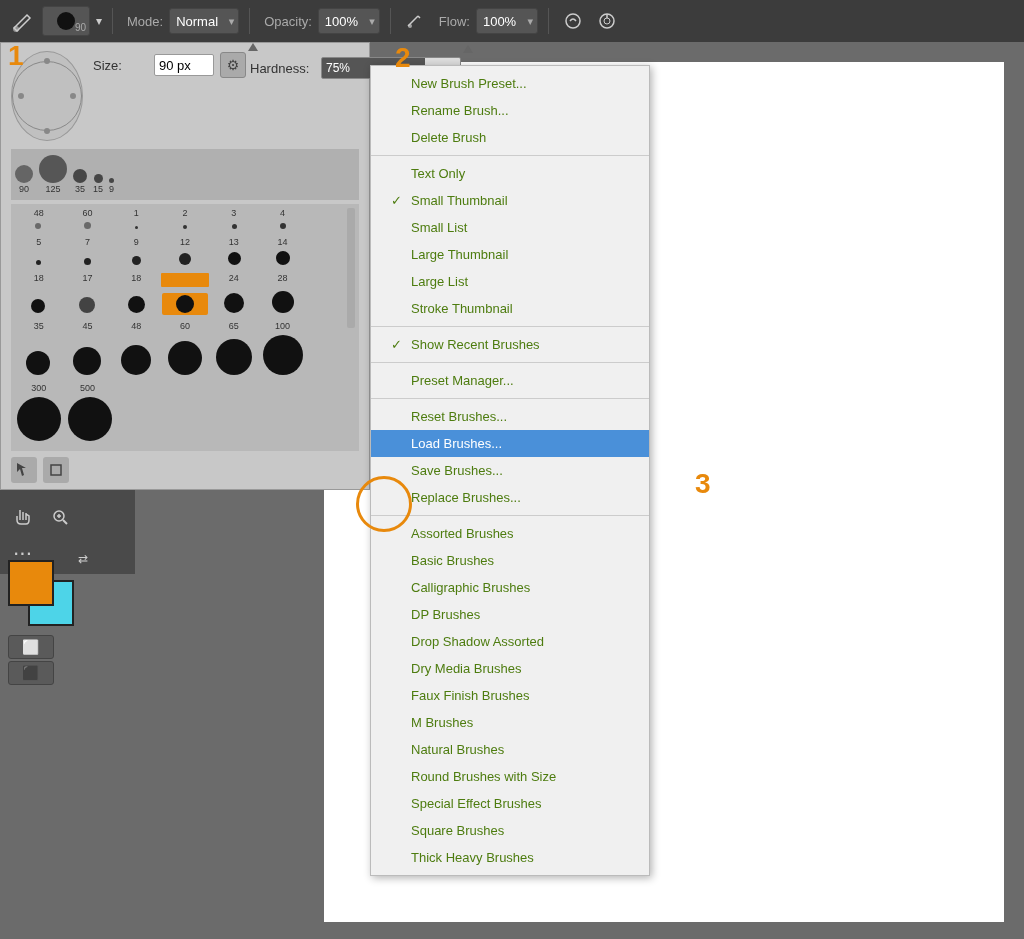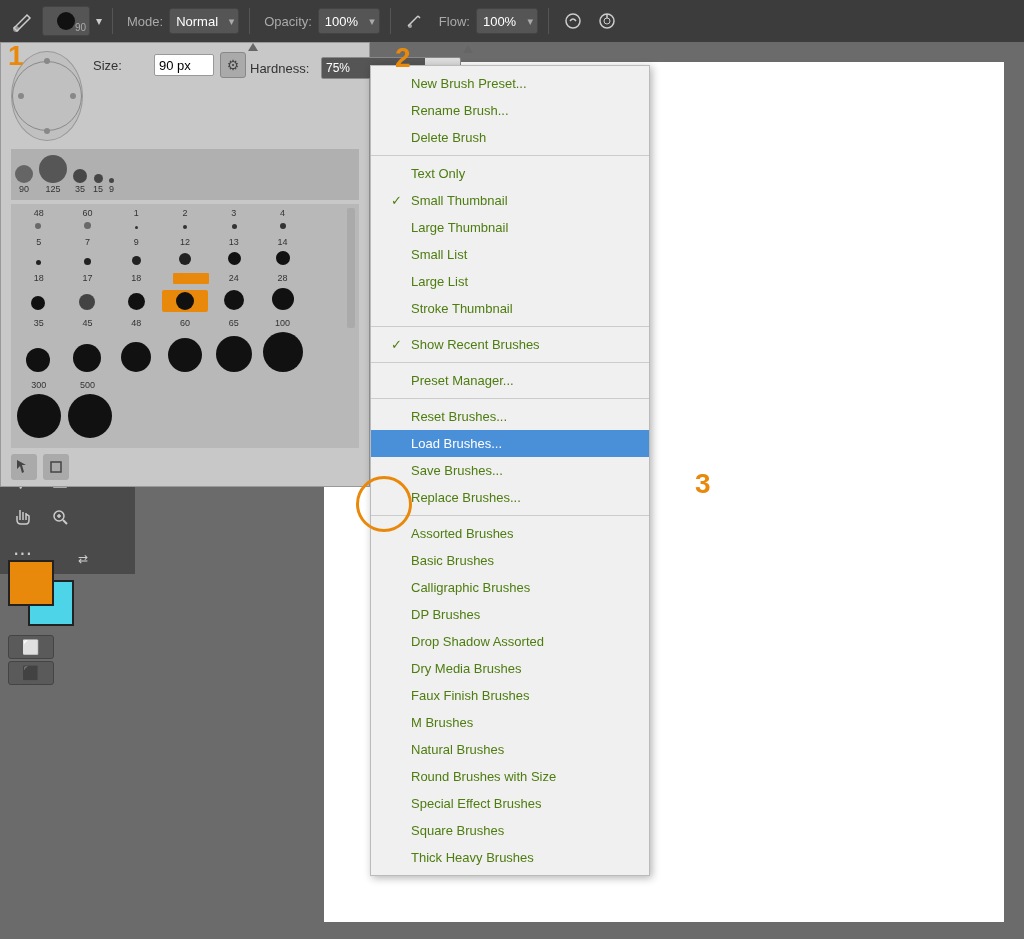--- a/index.html
+++ b/index.html
@@ -658,21 +658,21 @@
       <div class="brush-grid-item">
           <div style="width:14px;height:14px;background:#111;border-radius:50%;"></div>
         </div>
       <div></div>
     </div>
 
     <div style="display:grid; grid-template-columns: repeat(7,1fr); gap:1px; margin-top:6px; margin-bottom:2px;">
       <div style="text-align:center;font-size:9px;color:#333;">18</div>
       <div style="text-align:center;font-size:9px;color:#333;">17</div>
       <div style="text-align:center;font-size:9px;color:#333;">18</div>
-      <div style="font-size:10px;color:#e8890c;background:#e8890c;border-radius:1px;margin-left:12px;">21</div>
+      <div style="font-size:12px;color:#e8890c;background:#e8890c;border-radius:1px;">21</div>
       <div style="text-align:center;font-size:9px;color:#333;">24</div>
       <div style="text-align:center;font-size:9px;color:#333;">28</div>
       <div></div>
     </div>
     <div style="display:grid; grid-template-columns: repeat(7,1fr); gap:3px; align-items:end;">
       <div class="brush-grid-item">
           <div style="width:14px;height:14px;background:#111;border-radius:50%;"></div>
         </div>
       <div class="brush-grid-item">
           <div style="width:16px;height:16px;background:#111;border-radius:50%;opacity:0.7;"></div>
@@ -825,25 +825,25 @@
     <div class="menu-item">
       <span class="checkmark"></span>
       <span>Text Only</span>
     </div>
     <div class="menu-item">
       <span class="checkmark">✓</span>
       <span>Small Thumbnail</span>
     </div>
     <div class="menu-item">
       <span class="checkmark"></span>
+      <span>Small List</span>
+    </div>
+    <div class="menu-item">
+      <span class="checkmark"></span>
       <span>Large Thumbnail</span>
-    </div>
-    <div class="menu-item">
-      <span class="checkmark"></span>
-      <span>Small List</span>
     </div>
     <div class="menu-item">
       <span class="checkmark"></span>
       <span>Large List</span>
     </div>
     <div class="menu-item">
       <span class="checkmark"></span>
       <span>Stroke Thumbnail</span>
     </div>
     <div class="menu-separator"></div>

